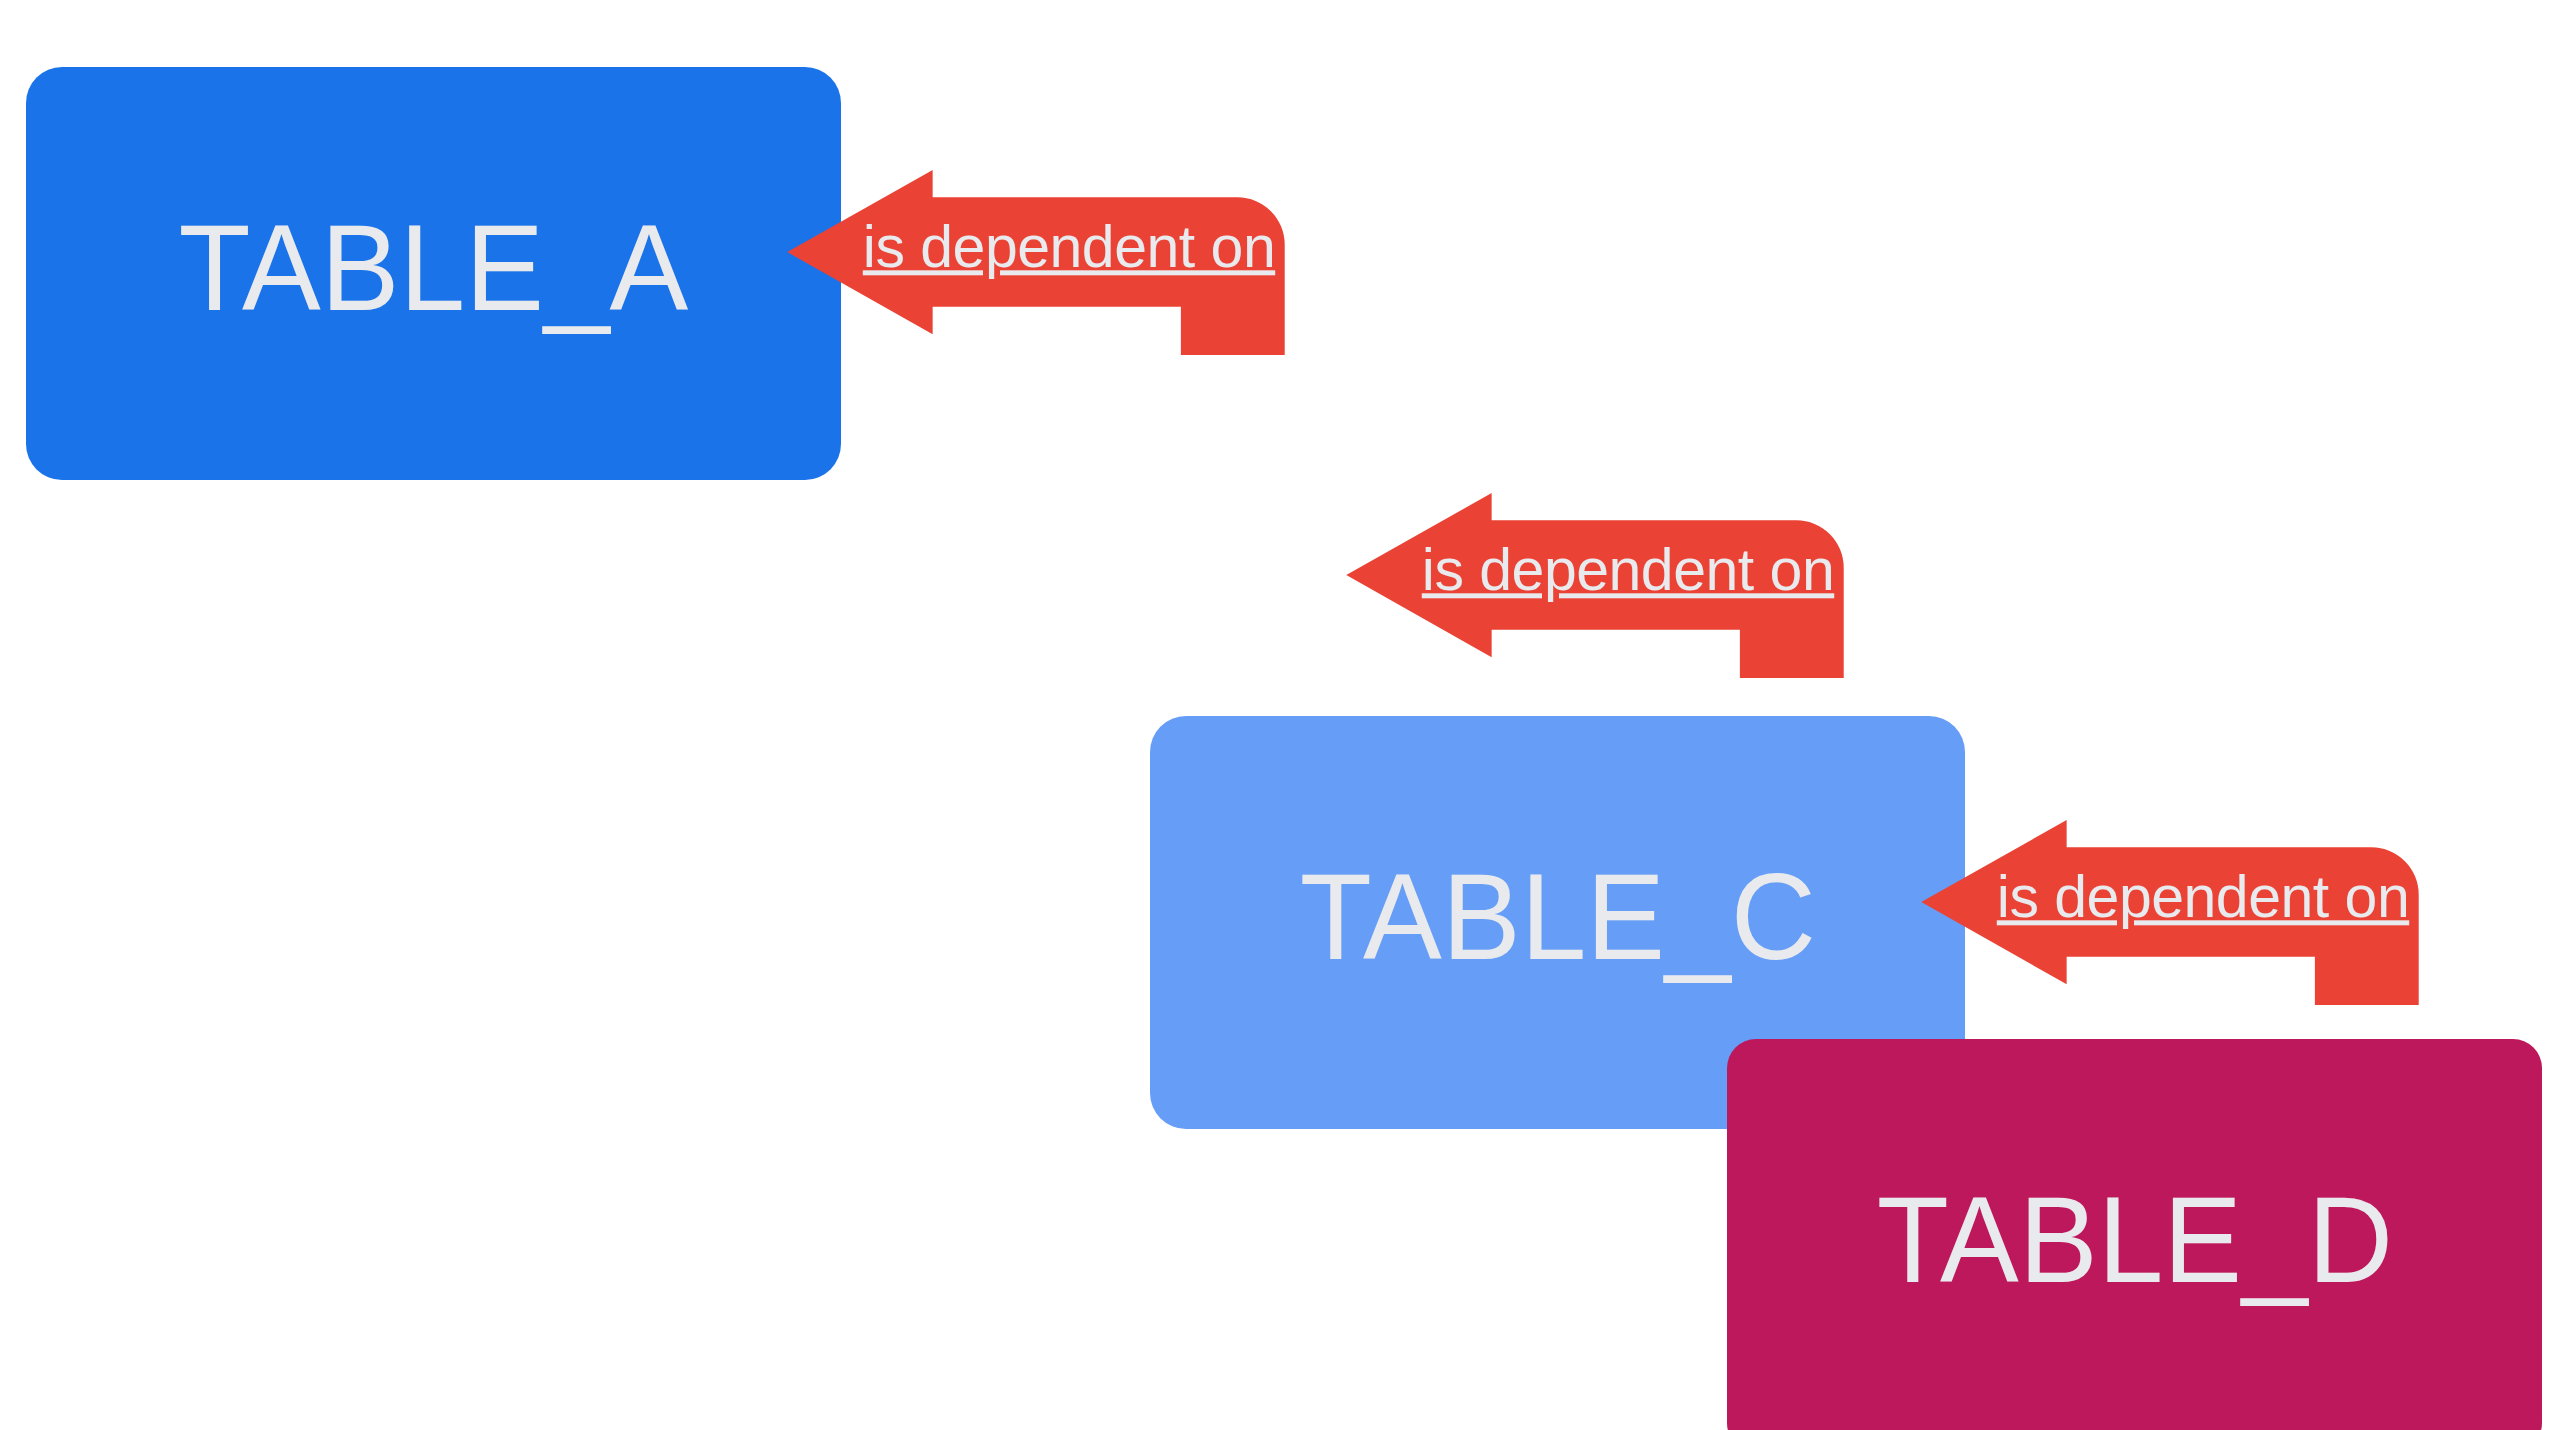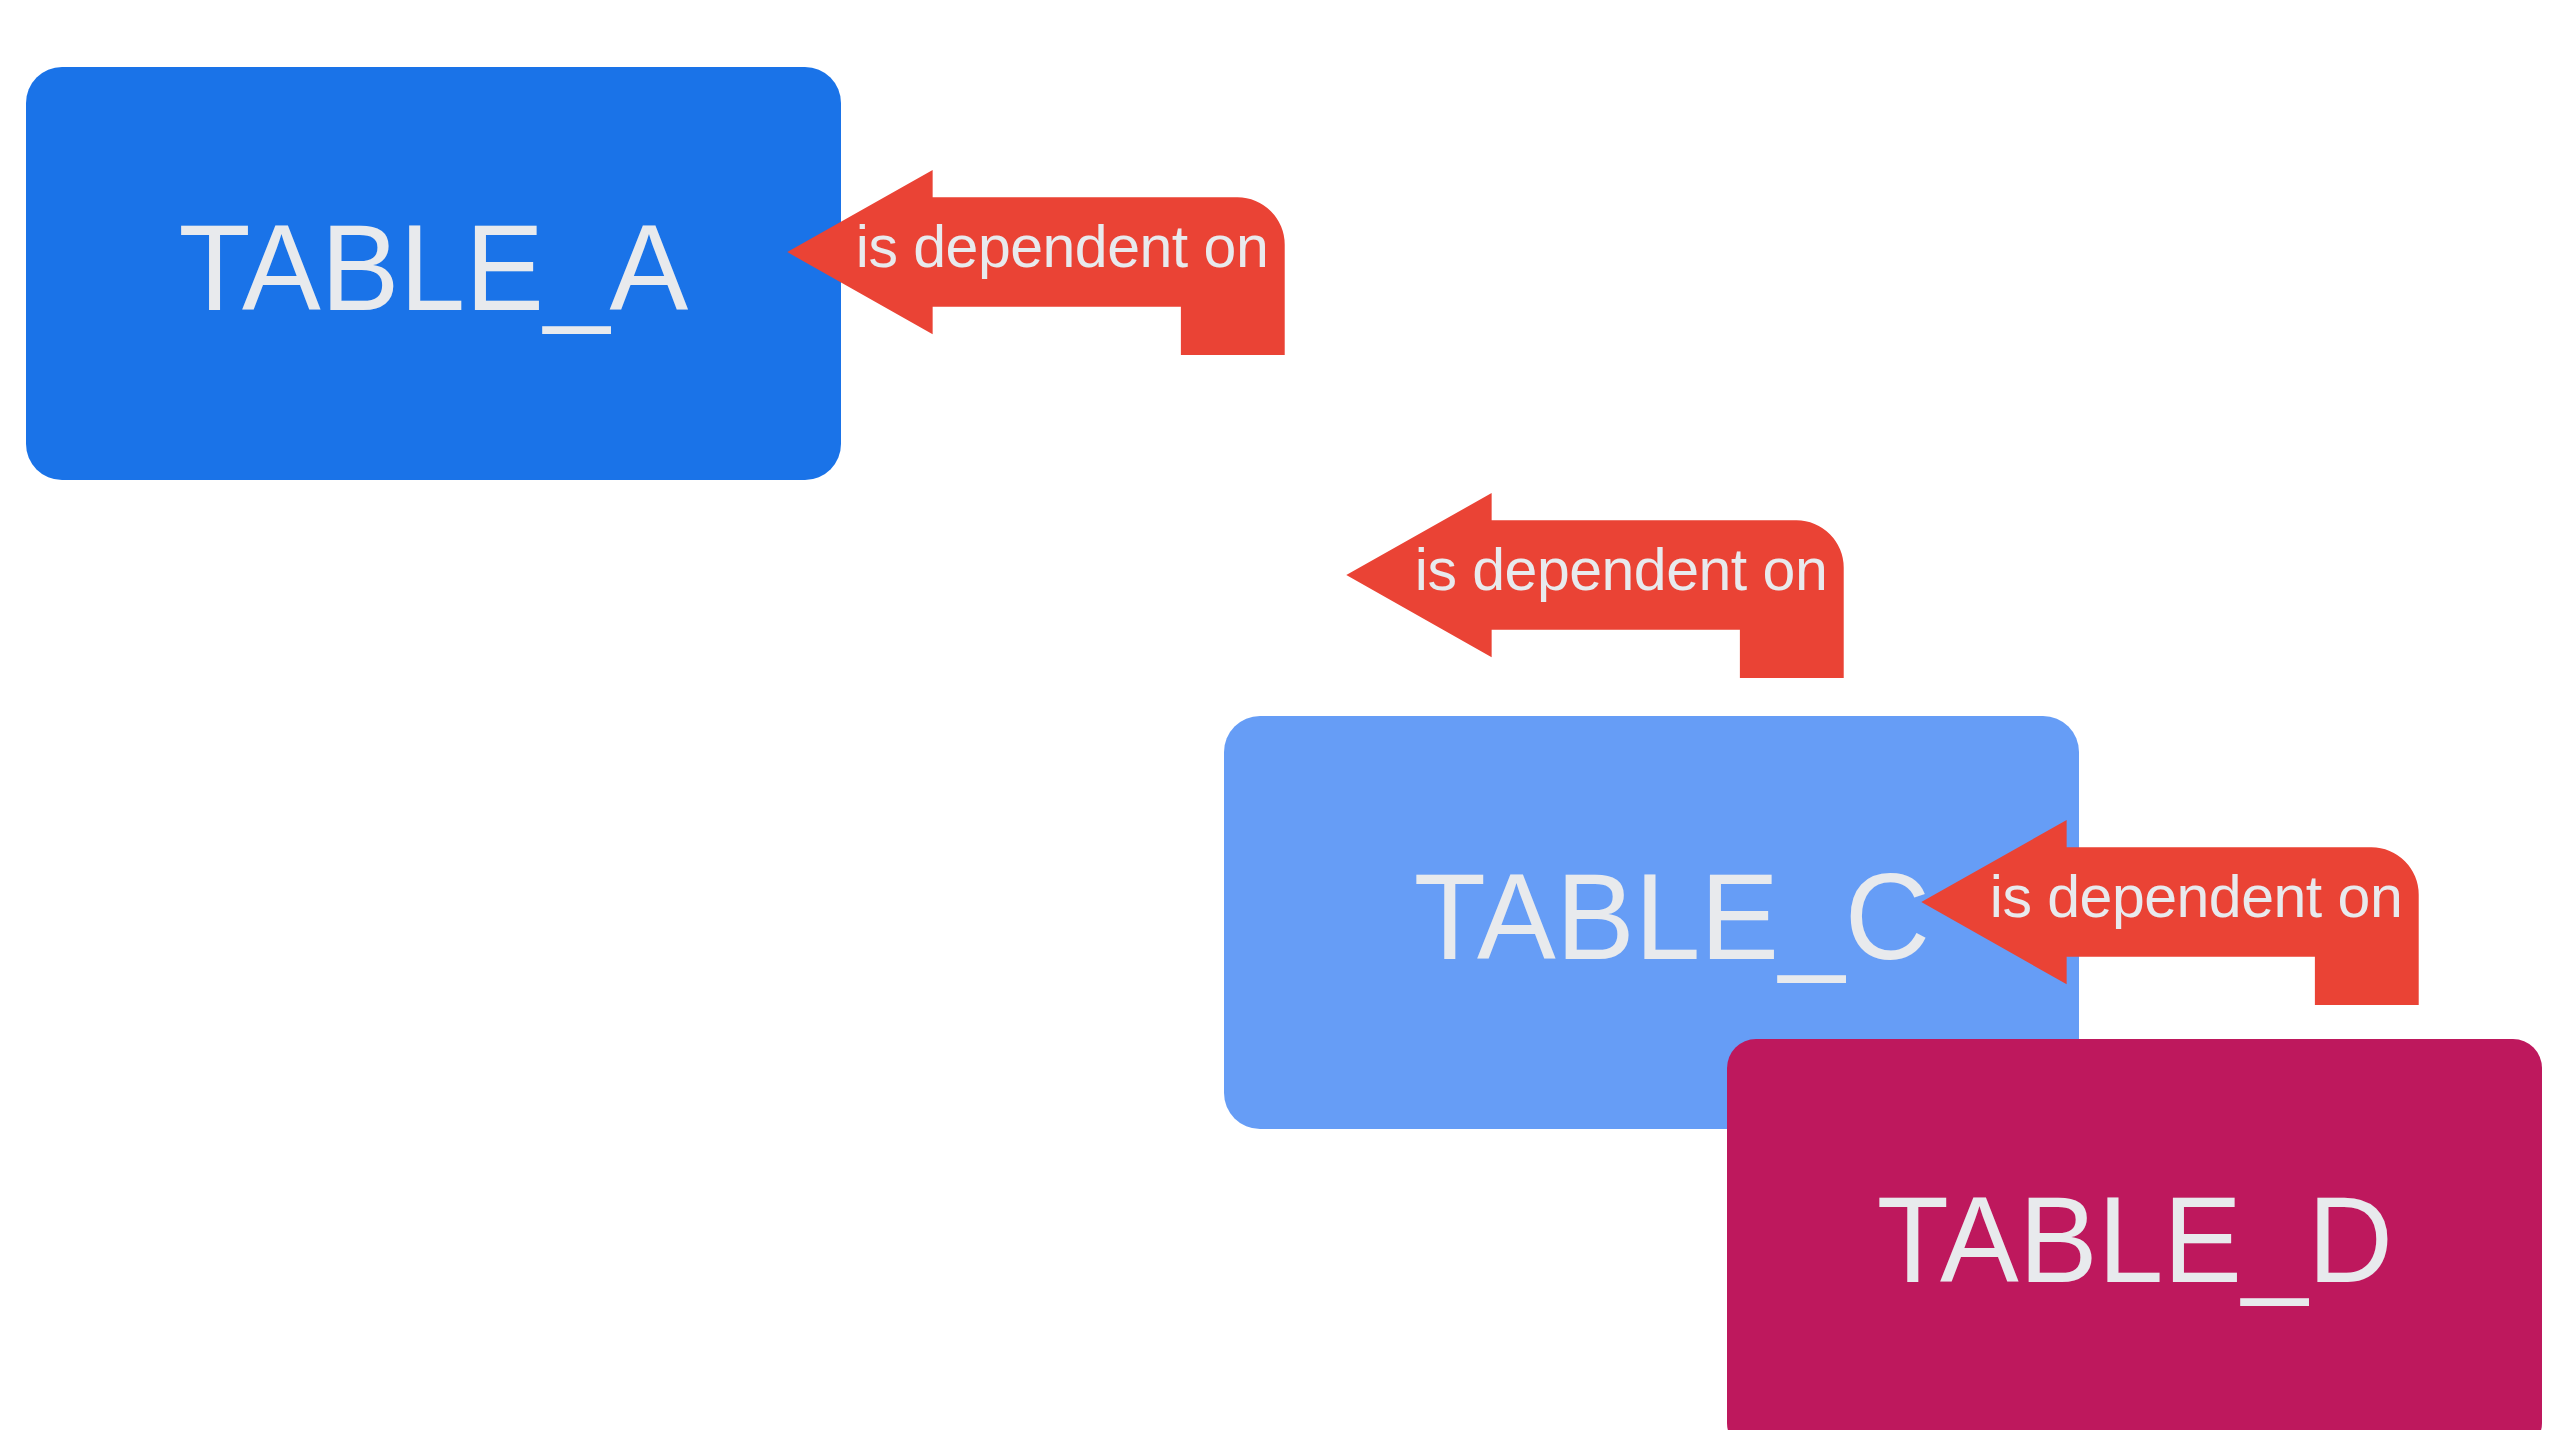--- a/index.html
+++ b/index.html
@@ -30,55 +30,56 @@
   .table-label {
     font-size: 123px;
     line-height: 1;
     color: #e8eaed;
     white-space: nowrap;
     transform: translateY(-5.7px) scaleX(0.96);
     transform-origin: center;
   }
   .box-a { left: 25.5px;   top: 20px;   z-index: 1; }
   .box-b { left: 584px;  top: 343px;  z-index: 3; }
-  .box-c { left: 1224px; top: 669px;  z-index: 5; padding-left: 40px; }
+  .box-c { left: 1150px; top: 669px;  z-index: 5; }
   .box-d { left: 1727px; top: 992px; z-index: 7; }
 
   
   .dep-arrow {
     position: absolute;
     width: 498px;
     height: 185px;
   }
   .arrow-1 { left: 787px;  top: 170px; z-index: 2; }
   .arrow-2 { left: 1346px; top: 493px; z-index: 4; }
   .arrow-3 { left: 1921px; top: 820px; z-index: 6; }
 
   .dep-arrow svg {
     position: absolute;
     left: 0;
     top: 0;
     display: block;
   }
   .arrow-text {
     position: absolute;
-    left: 5px;
+    left: 12px;
     top: 27.4px;
     width: 498px;
     height: 110px;
     box-sizing: border-box;
     padding-left: 42px;
     display: flex;
     align-items: center;
     justify-content: center;
     font-size: 59px;
     letter-spacing: -0.5px;
     color: #e8eaed;
     white-space: nowrap;
     transform: translateY(-4.7px);
+    text-decoration: underline;
   }
 </style>
 </head>
 <body>
 
 <div class="canvas">
 
   <div class="table-box box-a" style="background: rgb(26, 115, 232);">
     <span class="table-label">TABLE_A</span>
   </div>

